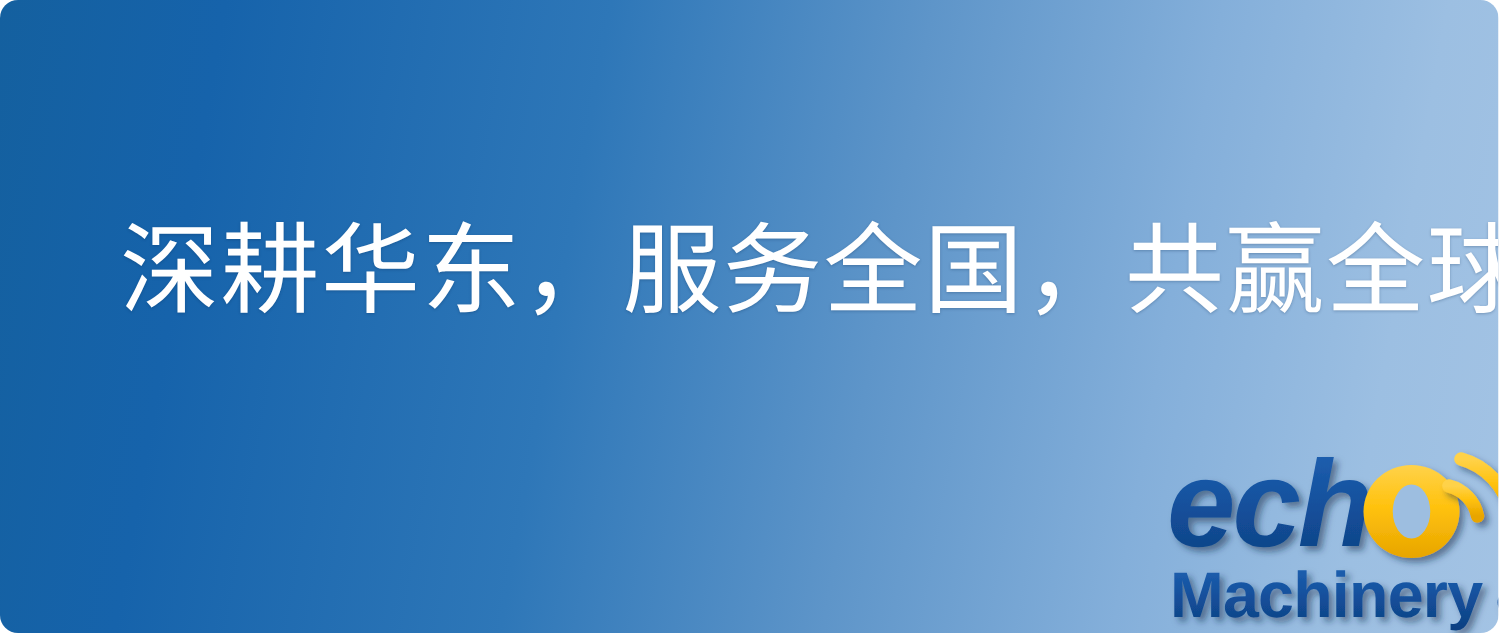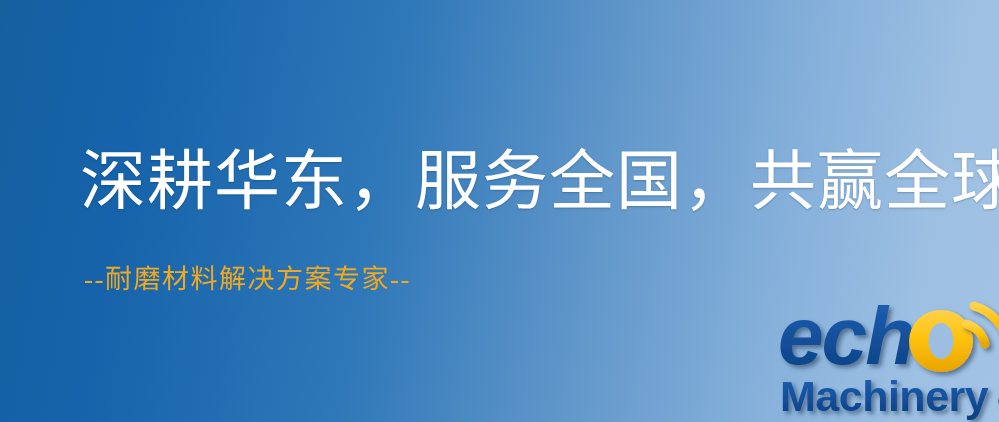--- a/index.html
+++ b/index.html
@@ -17,20 +17,21 @@
     font-family: "Liberation Serif", "DejaVu Serif", serif;
     
     background: linear-gradient(100deg,
                 #14609F 0%,
                 #1663AB 14%,
                 #2E77B8 38%,
                 #5E95C9 58%,
                 #84AFDA 76%,
                 #9CBFE2 90%,
                 #A3C3E4 100%);
+    border-radius: 12px;
   }
 
   
   #headline {
     position: absolute;
     left: 80px;
     top: 149px;
     margin: 0;
     font-family: "Liberation Serif", "DejaVu Serif", serif;
     font-size: 66px;
@@ -73,21 +74,20 @@
     height: 128px;
   }
 </style>
 </head>
 <body>
 
 <div id="banner">
 
   <h1 id="headline">深耕华东，服务全国，共赢全球</h1>
 
-  <p id="subtitle">--耐磨材料解决方案专家--</p>
 
   <div id="logo">
     <svg viewBox="0 0 255 128" xmlns="http://www.w3.org/2000/svg">
       <defs>
         <filter id="dropsh" x="-25%" y="-25%" width="160%" height="160%">
           <feDropShadow dx="3" dy="3" stdDeviation="2.2" flood-color="#0b2744" flood-opacity="0.5"></feDropShadow>
         </filter>
         <linearGradient id="blueGrad" x1="0" y1="0" x2="0" y2="1">
           <stop offset="0%" stop-color="#2263B4"></stop>
           <stop offset="45%" stop-color="#14529F"></stop>

